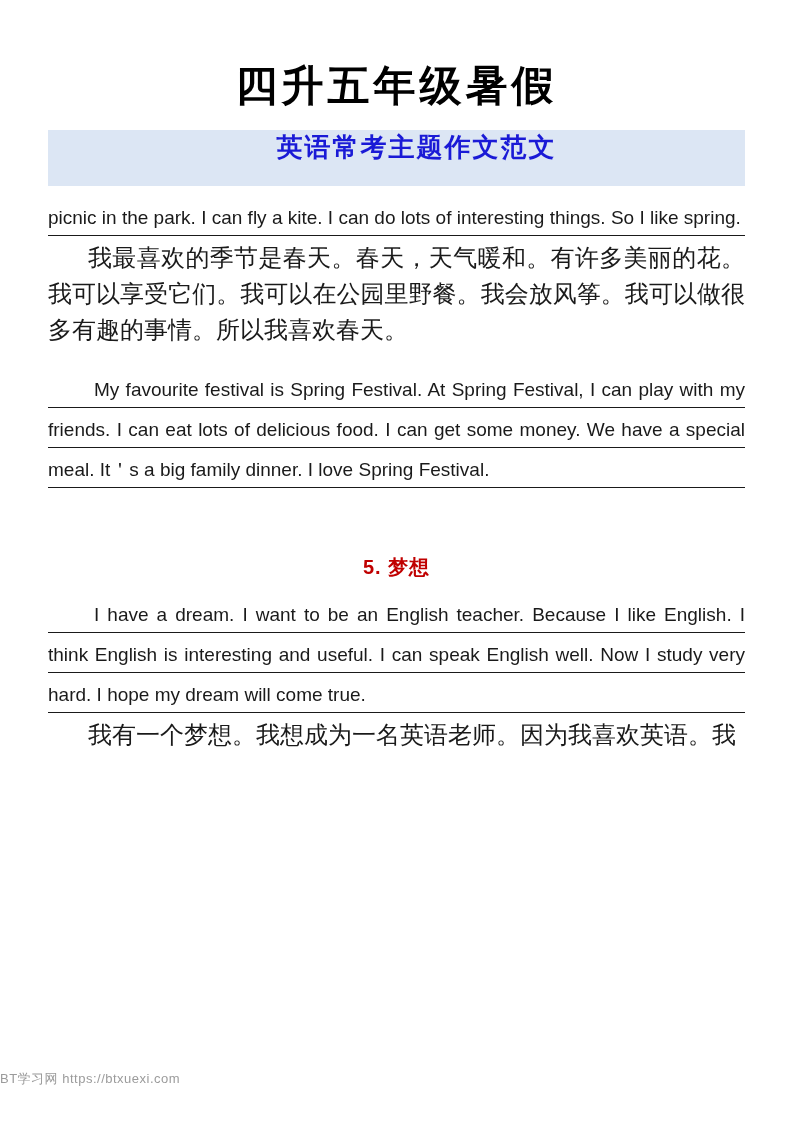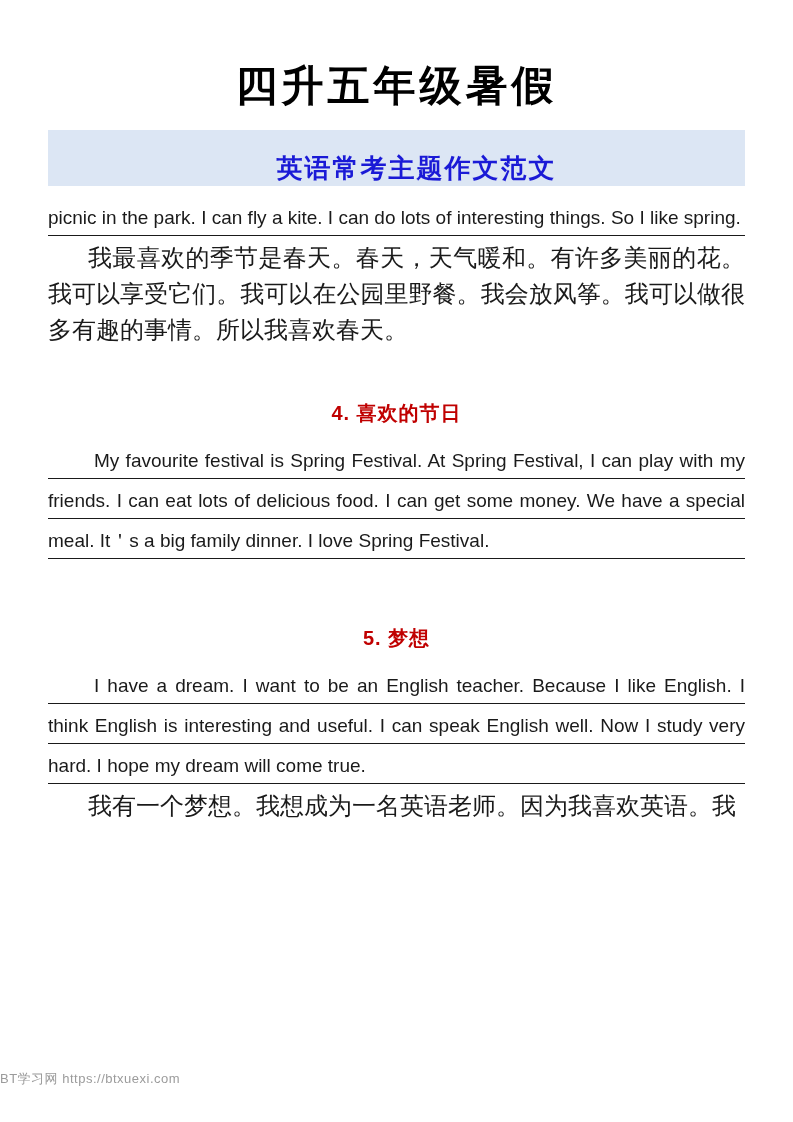--- a/index.html
+++ b/index.html
@@ -34,21 +34,21 @@
     margin: 0;
     padding-top: 62px;
     line-height: 1.15;
   }
 
   .subtitle-band {
     margin-top: 20px;
     background: #dce6f4;
     height: 56px;
     display: flex;
-    align-items: flex-end;
+    align-items: flex-start;
     justify-content: center;
     padding-left: 40px;
   }
   .subtitle-text {
     font-family: "Liberation Serif", serif;
     font-size: 26px;
     font-weight: 700;
     color: #1a1ad6;
     letter-spacing: 2px;
   }
@@ -128,21 +128,20 @@
   <div class="content">
 
     <div>
       <p class="en-para no-indent">picnic in the park. I can fly a kite. I can do lots of interesting things. So I like spring.</p>
       <p class="zh-para">我最喜欢的季节是春天。春天，天气暖和。有许多美丽的花。我可以享受它们。我可以在公园里野餐。我会放风筝。我可以做很多有趣的事情。所以我喜欢春天。</p>
     </div>
 
     <div class="spacer-md"></div>
 
     <div>
-      <p class="section-heading">4.  喜欢的节日</p>
       <p class="en-para">My favourite festival is Spring Festival. At Spring Festival, I can play with my friends. I can eat lots of delicious food. I can get some money. We have a special meal. It＇s a big family dinner. I love Spring Festival.</p>
     </div>
 
     <div class="spacer-lg"></div>
 
     <div>
       <p class="section-heading">5.  梦想</p>
       <p class="en-para">I have a dream. I want to be an English teacher. Because I like English. I think English is interesting and useful. I can speak English well. Now I study very hard. I hope my dream will come true.</p>
       <p class="zh-para">我有一个梦想。我想成为一名英语老师。因为我喜欢英语。我</p>
     </div>

